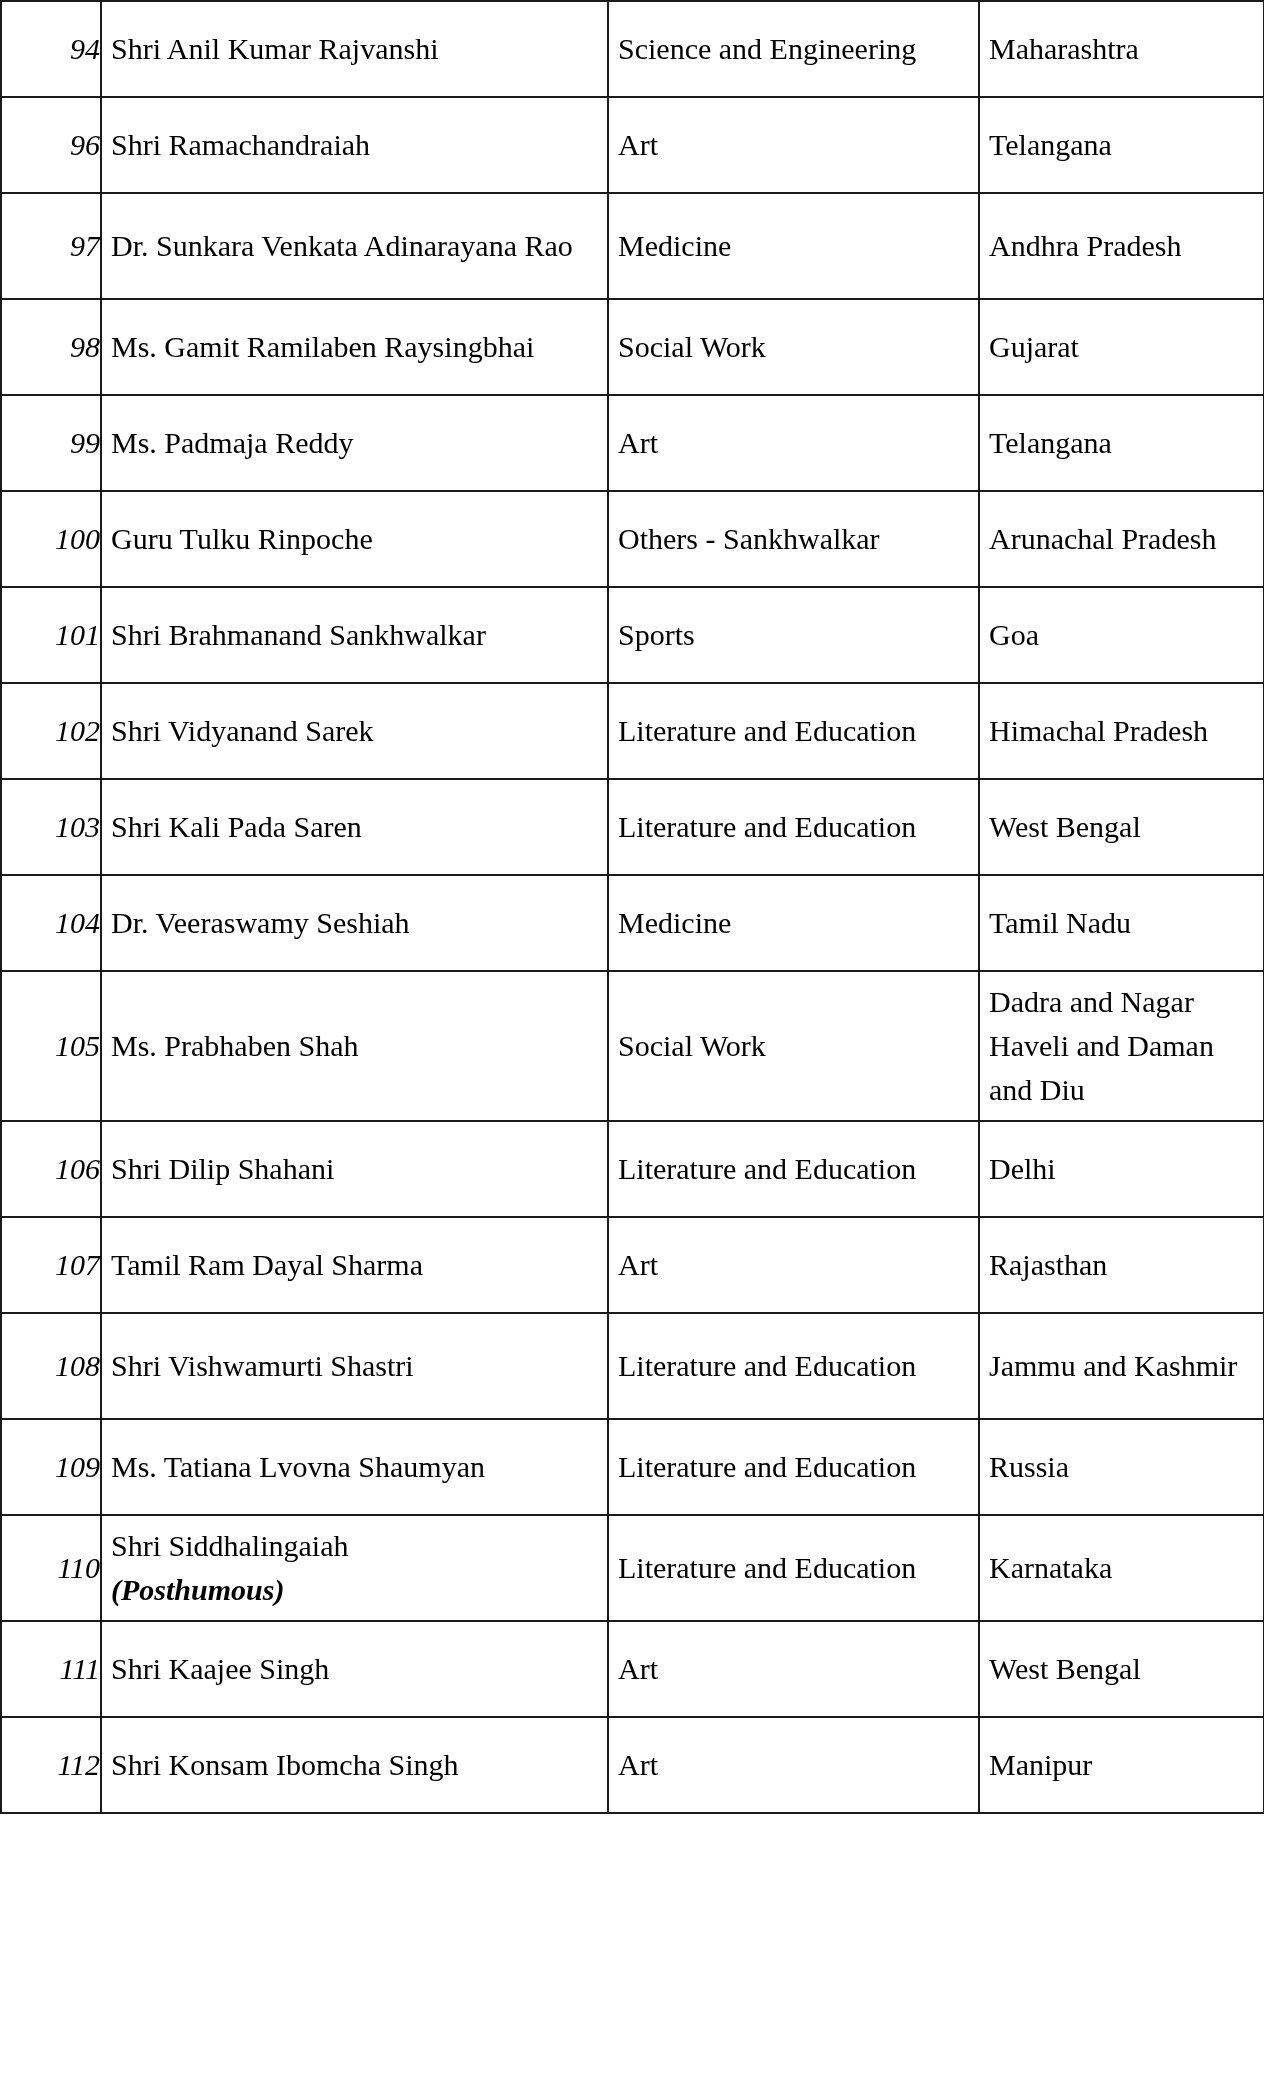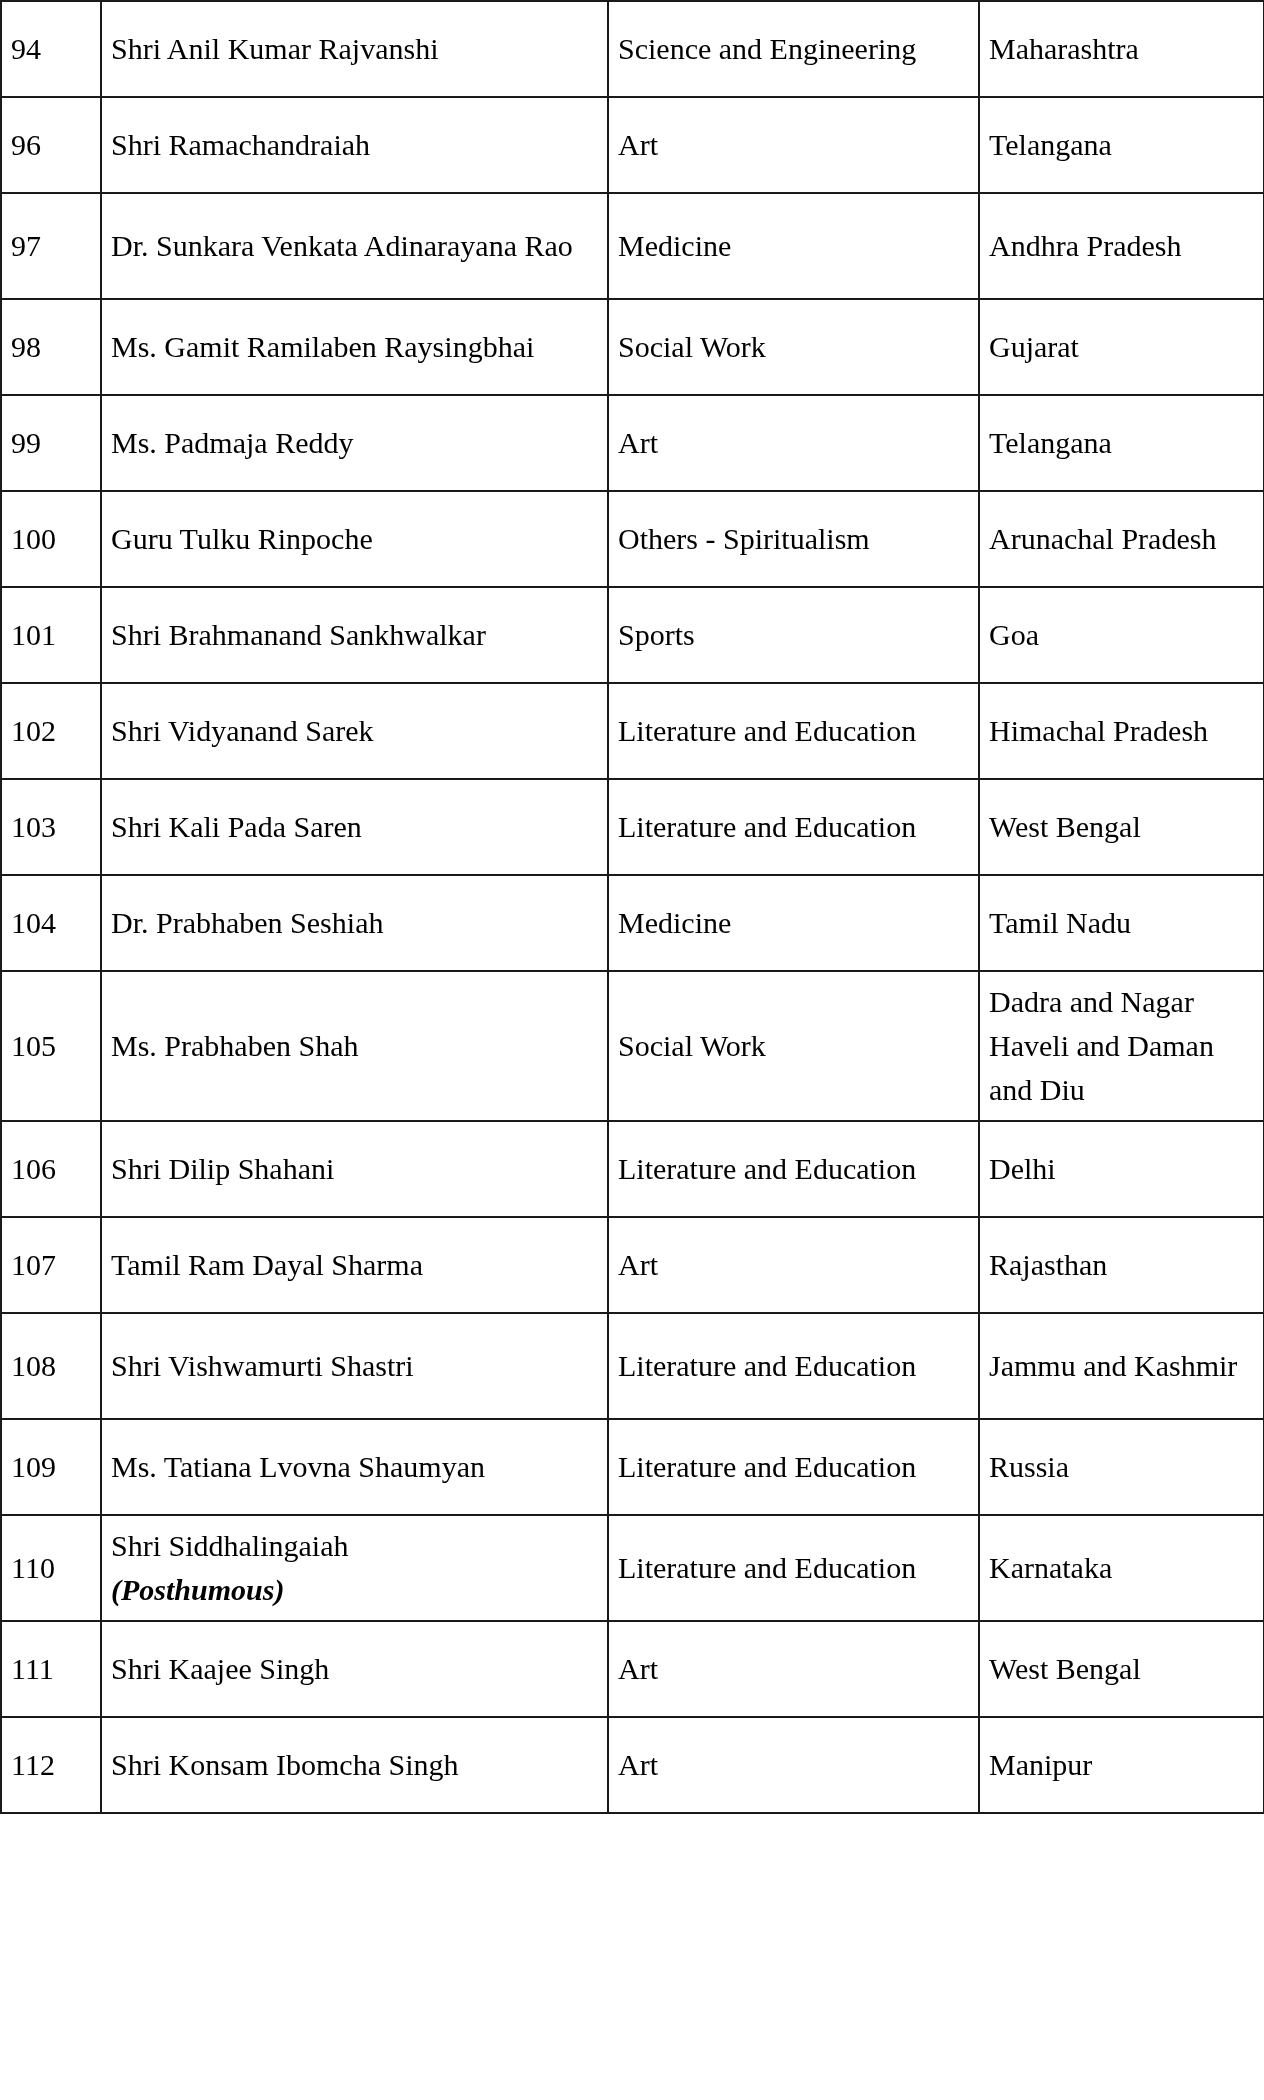--- a/index.html
+++ b/index.html
@@ -26,22 +26,23 @@
     table.awards col.c-state { width: 285px; }
     table.awards td {
       border: 2px solid #1a1a1a;
       font-size: 30px;
       line-height: 44px;
       vertical-align: middle;
       padding: 0 8px 0 9px;
       word-wrap: break-word;
     }
     table.awards td.num {
-      text-align: left;
-      padding: 9px;
+      text-align: right;
+      padding: 0;
+      font-style: italic;
     }
     table.awards tr { height: 96px; }
     table.awards tr.two-line { height: 106px; }
     table.awards tr.three-line { height: 150px; }
     .note {
       font-weight: bold;
       display: block;
       font-style: italic;
     }
   </style>
@@ -82,21 +83,21 @@
     </tr>
     <tr>
       <td class="num">99</td>
       <td><span>Ms. Padmaja Reddy</span></td>
       <td>Art</td>
       <td>Telangana</td>
     </tr>
     <tr>
       <td class="num">100</td>
       <td><span>Guru Tulku Rinpoche</span></td>
-      <td>Others - Spiritualism</td>
+      <td>Others - Sankhwalkar</td>
       <td>Arunachal Pradesh</td>
     </tr>
     <tr>
       <td class="num">101</td>
       <td><span>Shri Brahmanand Sankhwalkar</span></td>
       <td>Sports</td>
       <td>Goa</td>
     </tr>
     <tr>
       <td class="num">102</td>
@@ -105,21 +106,21 @@
       <td>Himachal Pradesh</td>
     </tr>
     <tr>
       <td class="num">103</td>
       <td><span>Shri Kali Pada Saren</span></td>
       <td>Literature and Education</td>
       <td>West Bengal</td>
     </tr>
     <tr>
       <td class="num">104</td>
-      <td><span>Dr. Prabhaben Seshiah</span></td>
+      <td><span>Dr. Veeraswamy Seshiah</span></td>
       <td>Medicine</td>
       <td>Tamil Nadu</td>
     </tr>
     <tr class="three-line">
       <td class="num">105</td>
       <td><span>Ms. Prabhaben Shah</span></td>
       <td>Social Work</td>
       <td>Dadra and Nagar Haveli and Daman and Diu</td>
     </tr>
     <tr>

